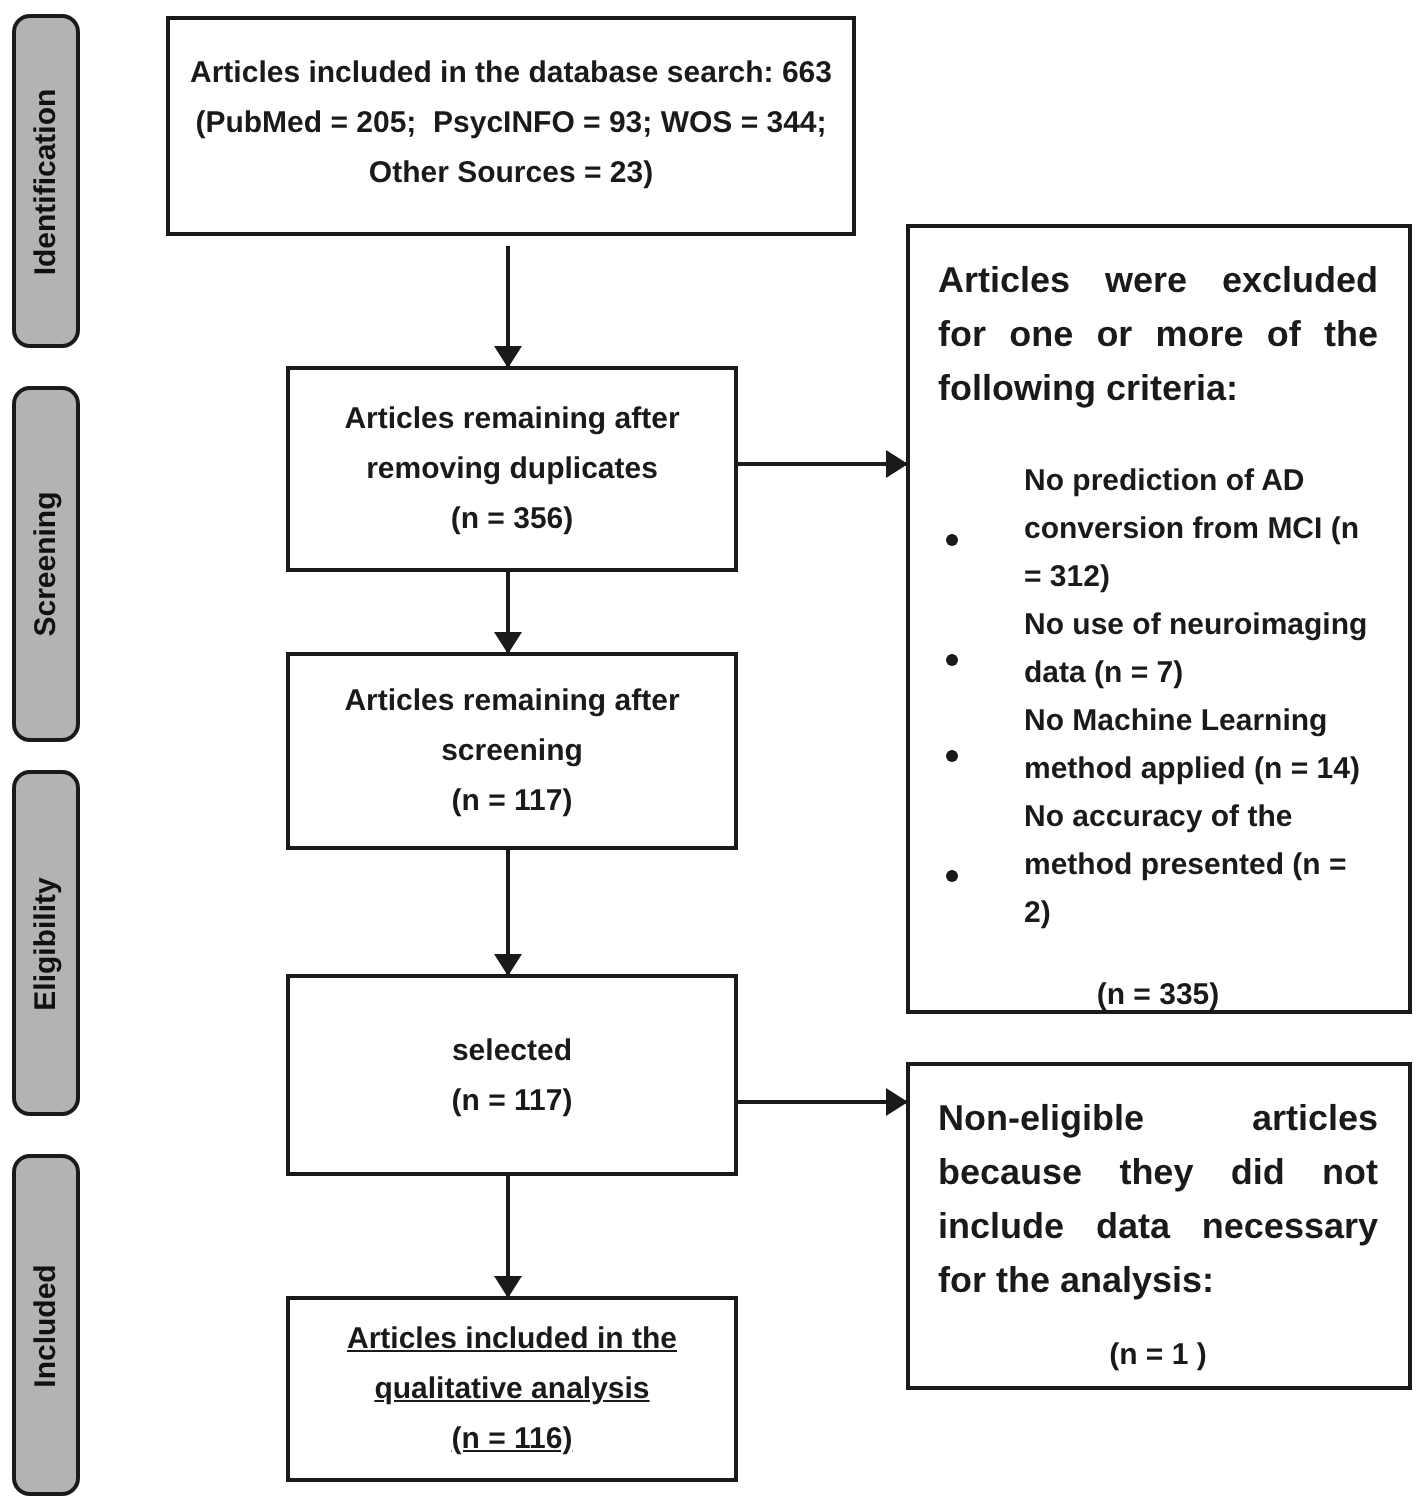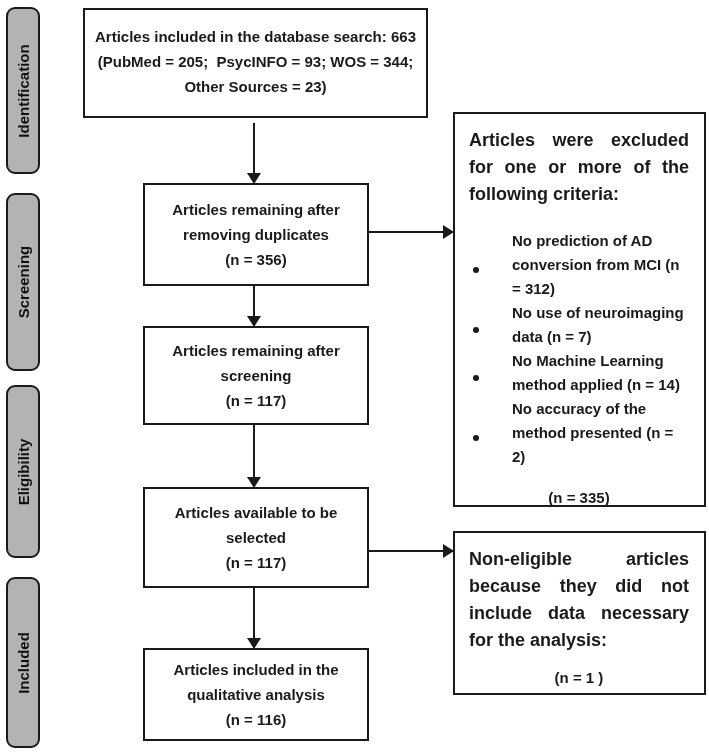--- a/index.html
+++ b/index.html
@@ -145,26 +145,25 @@
     <div class="box-line">(n = 356)</div>
   </div>
 
   <div class="fbox" style="left:143px; top:326px; width:226px; height:99px;">
     <div class="box-line">Articles remaining after</div>
     <div class="box-line">screening</div>
     <div class="box-line">(n = 117)</div>
   </div>
 
   <div class="fbox" style="left:143px; top:487px; width:226px; height:101px;">
-    <div class="box-line">Articles available to be</div>
     <div class="box-line">selected</div>
     <div class="box-line">(n = 117)</div>
   </div>
 
-  <div class="fbox" style="left:143px; top:648px; width:226px; height:93px;">
+  <div class="fbox" style="left:143px; top:648px; width:226px; height:93px;text-decoration:underline;">
     <div class="box-line">Articles included in the</div>
     <div class="box-line">qualitative analysis</div>
     <div class="box-line">(n = 116)</div>
   </div>
 
   <div class="sbox" style="left:453px; top:112px; width:253px; height:395px;">
     <div class="para">Articles were excluded for one or more of the following criteria:</div>
     <div class="bullet-list">
       <div class="bullet-row">
         <span class="dot-col">

